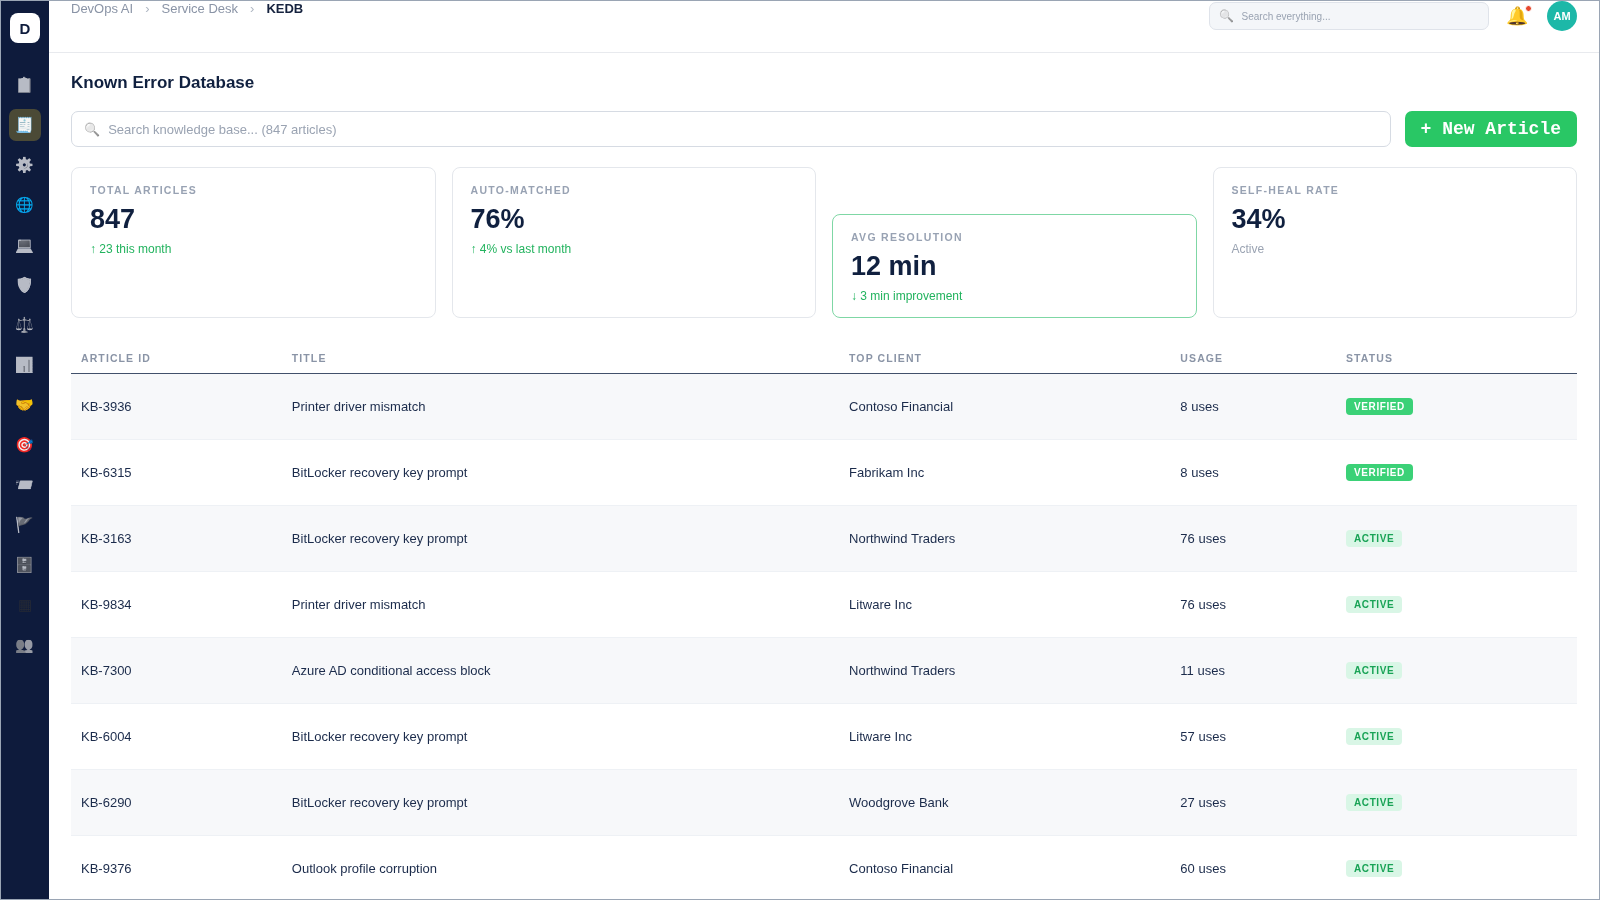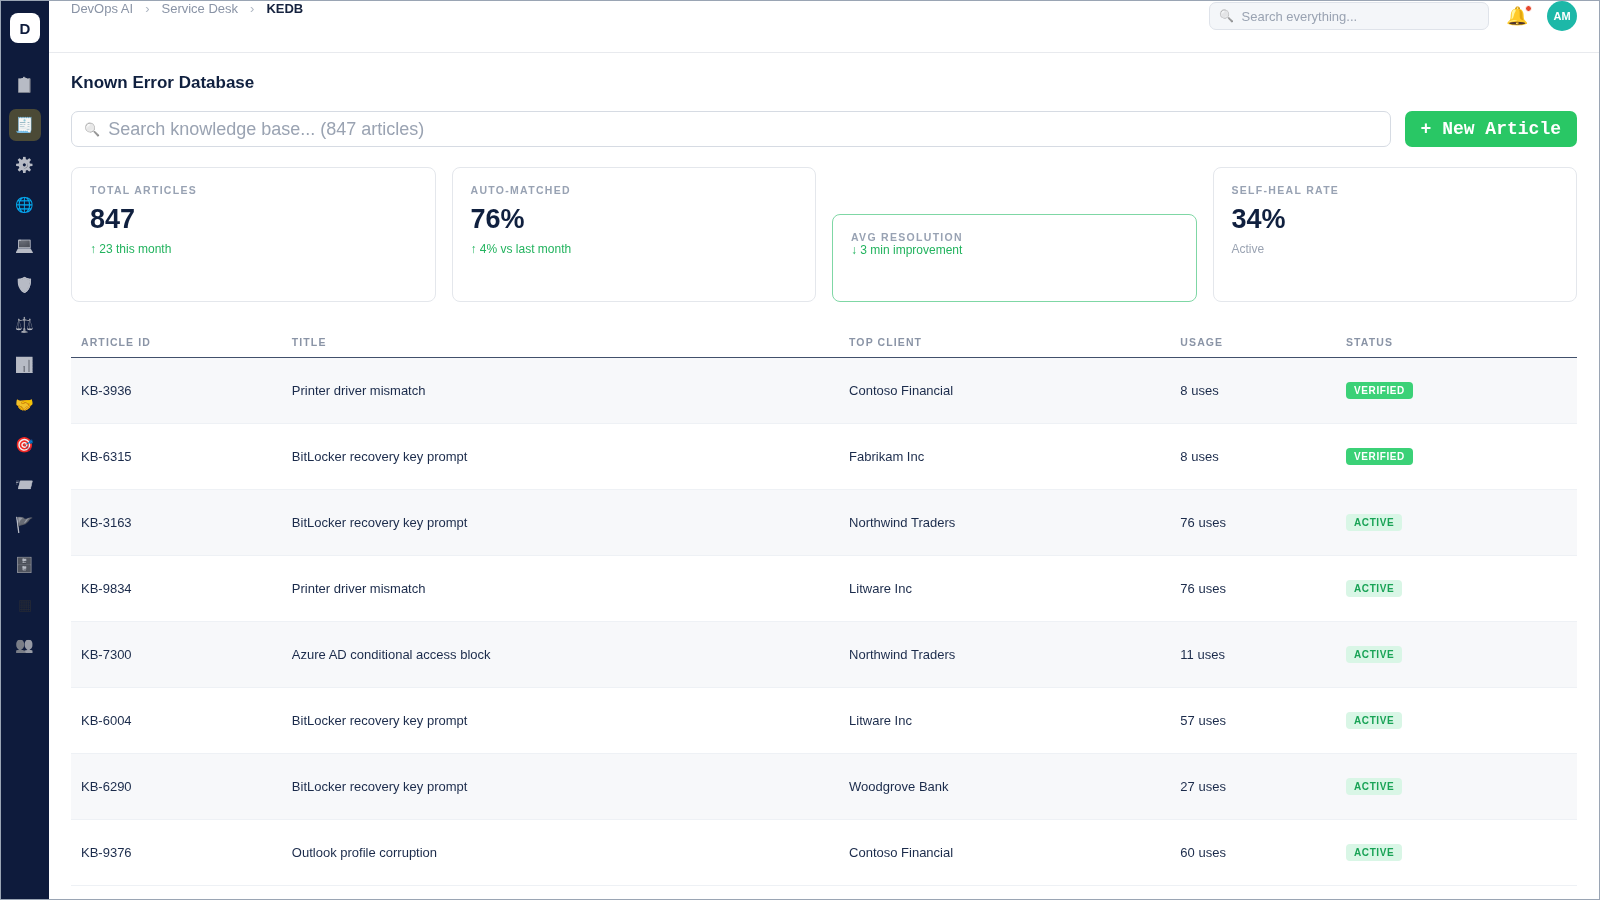--- a/index.html
+++ b/index.html
@@ -42,21 +42,21 @@
   .crumb.current { color: #16233f; font-weight: 600; }
   .crumb-sep { font-size: 13px; color: #aeb6c2; margin: 0 4px; }
   .topbar-right { margin-left: auto; display: flex; align-items: center; gap: 18px; }
   .global-search {
     width: 280px; height: 28px; background: #f4f6f9; border: 1px solid #dfe3ea;
     border-radius: 7px; display: flex; align-items: center; padding: 0 10px; gap: 7px;
   }
   .global-search .mag { font-size: 12px; filter: grayscale(1); opacity: .6; }
   .global-search input {
     border: none; outline: none; background: transparent; flex: 1;
-    font-family: "Liberation Sans", sans-serif; font-size: 13px; color: #3c4656;
+    font-family: "Liberation Sans", sans-serif; font-size: 10px; color: #3c4656;
   }
   .global-search input::placeholder { color: #9aa3b2; }
   .bell { position: relative; font-size: 18px; cursor: pointer; line-height: 1; }
   .bell .dot {
     position: absolute; top: -2px; right: -3px; width: 7px; height: 7px;
     border-radius: 50%; background: #e6482e; border: 1px solid #ffffff;
   }
   .avatar {
     width: 30px; height: 30px; border-radius: 50%; background: #1db8a8;
     color: #ffffff; font-size: 11px; font-weight: 700;
@@ -68,21 +68,21 @@
   .page-title { font-size: 17px; font-weight: 700; color: #10203f; margin-bottom: 18px; }
 
   .search-row { display: flex; gap: 14px; margin-bottom: 20px; }
   .kb-search {
     flex: 1; height: 36px; border: 1px solid #d6dbe3; border-radius: 7px;
     display: flex; align-items: center; padding: 0 12px; gap: 8px; background: #ffffff;
   }
   .kb-search .mag { font-size: 13px; filter: grayscale(1); opacity: .65; }
   .kb-search input {
     border: none; outline: none; flex: 1; font-family: "Liberation Sans", sans-serif;
-    font-size: 18px; color: #3c4656; background: transparent;
+    font-size: 13px; color: #3c4656; background: transparent;
   }
   .kb-search input::placeholder { color: #9aa3b2; }
   .new-btn {
     height: 36px; padding: 0 16px; background: #29c765; color: #ffffff;
     border: none; border-radius: 7px; font-family: Liberation Mono, monospace;
     font-size: 18px; font-weight: 600; cursor: pointer; white-space: nowrap;
   }
 
   
   .stats-row { display: grid; grid-template-columns: repeat(4, 1fr); gap: 16px; margin-bottom: 26px; }
@@ -213,20 +213,21 @@
     <div class="card-value">847</div>
     <div class="card-delta">↑ 23 this month</div>
   </div>
         <div class="card">
     <div class="card-label">AUTO-MATCHED</div>
     <div class="card-value">76%</div>
     <div class="card-delta">↑ 4% vs last month</div>
   </div>
         <div class="card highlight">
     <div class="card-label">AVG RESOLUTION</div>
+    <div class="card-value">12 min</div>
     <div class="card-delta">↓ 3 min improvement</div>
   </div>
         <div class="card">
     <div class="card-label">SELF-HEAL RATE</div>
     <div class="card-value">34%</div>
     <div class="card-delta neutral">Active</div>
   </div>
       </div>
 
     <table class="kedb">

